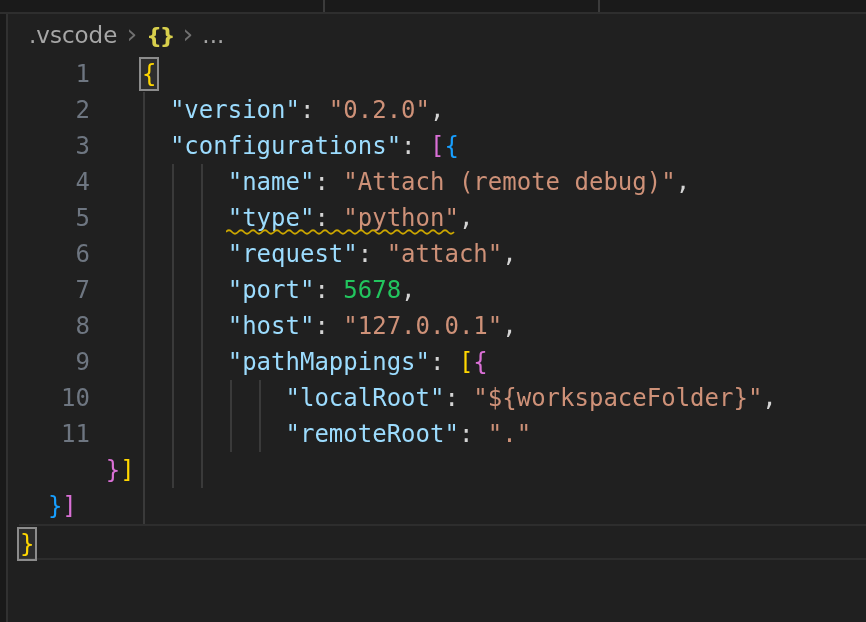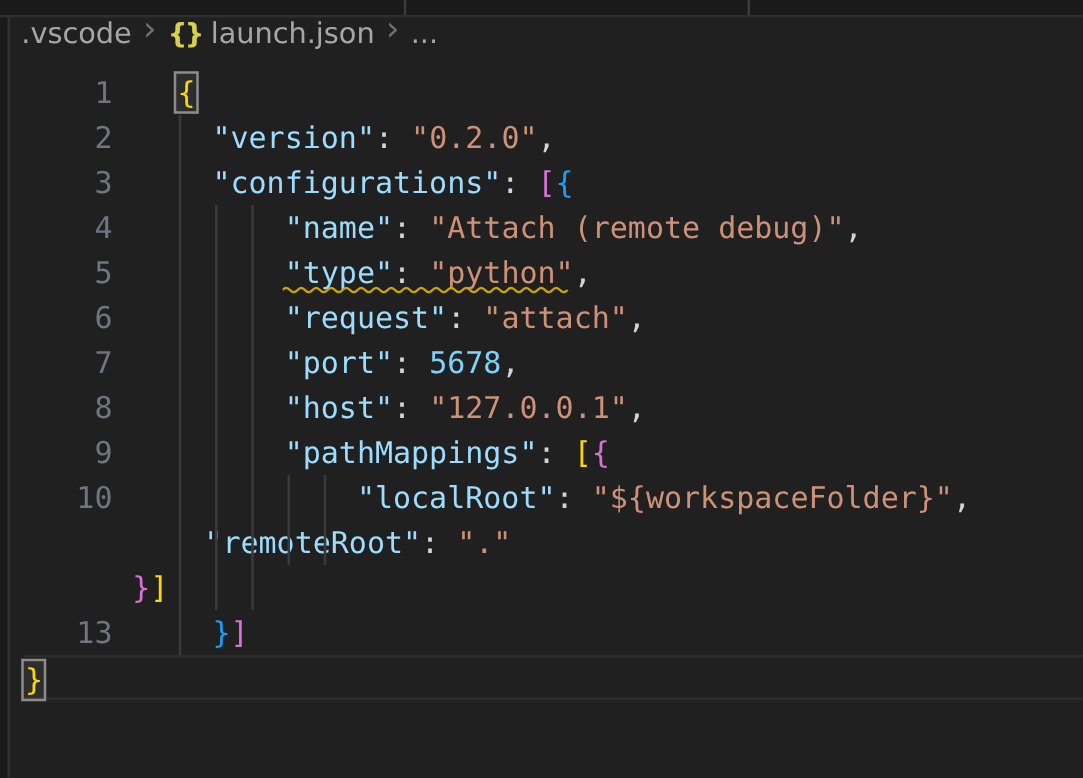--- a/index.html
+++ b/index.html
@@ -8,22 +8,22 @@
     background:#202020;
     font-family:"DejaVu Sans Mono","Liberation Mono",monospace;
   }
   
   .side-sliver{position:absolute;top:0;left:0;width:6px;height:622px;background:#191919;border-right:2px solid #313131;}
   
   .tab-strip{position:absolute;top:0;left:0;width:866px;height:12px;background:#1A1A1A;border-bottom:2px solid #2E2E2E;}
   .tab-sep{position:absolute;top:0;width:2px;height:12px;background:#3B3B3B;}
   
   .breadcrumbs{
-    position:absolute;top:14px;left:4px;height:42px;
-    display:flex;align-items:flex-start;padding-left:13px;gap:9px;
+    position:absolute;top:14px;left:16px;height:42px;
+    display:flex;align-items:center;padding-left:13px;gap:9px;
     font-family:"DejaVu Sans","Liberation Sans",sans-serif;
     font-size:23px;color:#A6A6A6;white-space:nowrap;
   }
   .crumb{cursor:pointer;}
   .crumb.file{display:flex;align-items:center;gap:7px;}
   .crumb-sep{color:#707070;font-size:27px;line-height:1;margin-top:-4px;}
   .json-icon{font-weight:bold;letter-spacing:-2px;font-size:22px;}
   
   #editor{position:absolute;top:56px;left:9px;right:0;}
   .row{display:flex;height:36px;line-height:36px;font-size:24px;white-space:pre;}
@@ -51,40 +51,39 @@
 <div class="tab-strip">
   <div class="tab-sep" style="left:323px"></div>
   <div class="tab-sep" style="left:598px"></div>
 </div>
 
 <div class="breadcrumbs">
   <span class="crumb">.vscode</span>
   <span class="crumb-sep">›</span>
   <span class="crumb file">
     <span class="json-icon" style="color: rgb(216, 207, 76);">{}</span>
-    <span>launch.json</span>
   </span>
   <span class="crumb-sep">›</span>
   <span class="crumb">...</span>
 </div>
 
 <div id="editor">
     <div class="row"><span class="gutter" style="color: rgb(110, 118, 129);">1</span><span class="code"><span class="match-box" style="color: rgb(255, 215, 0);">{</span></span></div>
     <div class="row"><span class="gutter" style="color: rgb(110, 118, 129);">2</span><span class="code"><span style="color: rgb(212, 212, 212);">  </span><span style="color: rgb(156, 220, 254);">"version"</span><span style="color: rgb(212, 212, 212);">: </span><span style="color: rgb(206, 145, 120);">"0.2.0"</span><span style="color: rgb(212, 212, 212);">,</span></span></div>
     <div class="row"><span class="gutter" style="color: rgb(110, 118, 129);">3</span><span class="code"><span style="color: rgb(212, 212, 212);">  </span><span style="color: rgb(156, 220, 254);">"configurations"</span><span style="color: rgb(212, 212, 212);">: </span><span style="color: rgb(218, 112, 214);">[</span><span style="color: rgb(23, 159, 255);">{</span></span></div>
     <div class="row"><span class="gutter" style="color: rgb(110, 118, 129);">4</span><span class="code"><span style="color: rgb(212, 212, 212);">      </span><span style="color: rgb(156, 220, 254);">"name"</span><span style="color: rgb(212, 212, 212);">: </span><span style="color: rgb(206, 145, 120);">"Attach (remote debug)"</span><span style="color: rgb(212, 212, 212);">,</span></span></div>
     <div class="row"><span class="gutter" style="color: rgb(110, 118, 129);">5</span><span class="code"><span style="color: rgb(212, 212, 212);">      </span><span style="color: rgb(156, 220, 254);">"type"</span><span style="color: rgb(212, 212, 212);">: </span><span style="color: rgb(206, 145, 120);">"python"</span><span style="color: rgb(212, 212, 212);">,</span></span></div>
     <div class="row"><span class="gutter" style="color: rgb(110, 118, 129);">6</span><span class="code"><span style="color: rgb(212, 212, 212);">      </span><span style="color: rgb(156, 220, 254);">"request"</span><span style="color: rgb(212, 212, 212);">: </span><span style="color: rgb(206, 145, 120);">"attach"</span><span style="color: rgb(212, 212, 212);">,</span></span></div>
-    <div class="row"><span class="gutter" style="color: rgb(110, 118, 129);">7</span><span class="code"><span style="color: rgb(212, 212, 212);">      </span><span style="color: rgb(156, 220, 254);">"port"</span><span style="color: rgb(212, 212, 212);">: </span><span style="color: #7dd3fc;">5678</span><span style="color: rgb(212, 212, 212);">,</span></span></div>
+    <div class="row"><span class="gutter" style="color: rgb(110, 118, 129);">7</span><span class="code"><span style="color: rgb(212, 212, 212);">      </span><span style="color: rgb(156, 220, 254);">"port"</span><span style="color: rgb(212, 212, 212);">: </span><span style="color: #22c55e;">5678</span><span style="color: rgb(212, 212, 212);">,</span></span></div>
     <div class="row"><span class="gutter" style="color: rgb(110, 118, 129);">8</span><span class="code"><span style="color: rgb(212, 212, 212);">      </span><span style="color: rgb(156, 220, 254);">"host"</span><span style="color: rgb(212, 212, 212);">: </span><span style="color: rgb(206, 145, 120);">"127.0.0.1"</span><span style="color: rgb(212, 212, 212);">,</span></span></div>
     <div class="row"><span class="gutter" style="color: rgb(110, 118, 129);">9</span><span class="code"><span style="color: rgb(212, 212, 212);">      </span><span style="color: rgb(156, 220, 254);">"pathMappings"</span><span style="color: rgb(212, 212, 212);">: </span><span style="color: rgb(255, 215, 0);">[</span><span style="color: rgb(218, 112, 214);">{</span></span></div>
     <div class="row"><span class="gutter" style="color: rgb(110, 118, 129);">10</span><span class="code"><span style="color: rgb(212, 212, 212);">          </span><span style="color: rgb(156, 220, 254);">"localRoot"</span><span style="color: rgb(212, 212, 212);">: </span><span style="color: rgb(206, 145, 120);">"${workspaceFolder}"</span><span style="color: rgb(212, 212, 212);">,</span></span></div>
-    <div class="row"><span class="code"><span style="color: rgb(212, 212, 212);">          </span><span style="color: rgb(156, 220, 254);">"remoteRoot"</span><span style="color: rgb(212, 212, 212);">: </span><span style="color: rgb(206, 145, 120);">"."</span></span></div>
+    <div class="row"><span class="gutter" style="color: rgb(110, 118, 129);">11</span><span class="code"><span style="color: rgb(212, 212, 212);">          </span><span style="color: rgb(156, 220, 254);">"remoteRoot"</span><span style="color: rgb(212, 212, 212);">: </span><span style="color: rgb(206, 145, 120);">"."</span></span></div>
     <div class="row"><span class="code"><span style="color: rgb(212, 212, 212);">      </span><span style="color: rgb(218, 112, 214);">}</span><span style="color: rgb(255, 215, 0);">]</span></span></div>
-    <div class="row"><span class="gutter" style="color: rgb(110, 118, 129);">13</span><span class="code"><span style="color: rgb(212, 212, 212);">  </span><span style="color: rgb(23, 159, 255);">}</span><span style="color: rgb(218, 112, 214);">]</span></span></div>
+    <div class="row"><span class="code"><span style="color: rgb(212, 212, 212);">  </span><span style="color: rgb(23, 159, 255);">}</span><span style="color: rgb(218, 112, 214);">]</span></span></div>
     <div class="row current"><span class="code"><span class="match-box" style="color: rgb(255, 215, 0);">}</span></span></div>
   </div>
 
 <div class="guide" style="left:143px;top:92px;height:432px"></div>
 <div class="guide" style="left:172px;top:164px;height:324px"></div>
 <div class="guide" style="left:201px;top:164px;height:324px"></div>
 <div class="guide" style="left:230px;top:380px;height:72px"></div>
 <div class="guide" style="left:259px;top:380px;height:72px"></div>
 
 <svg class="squiggle-svg" viewBox="0 0 230 9">

